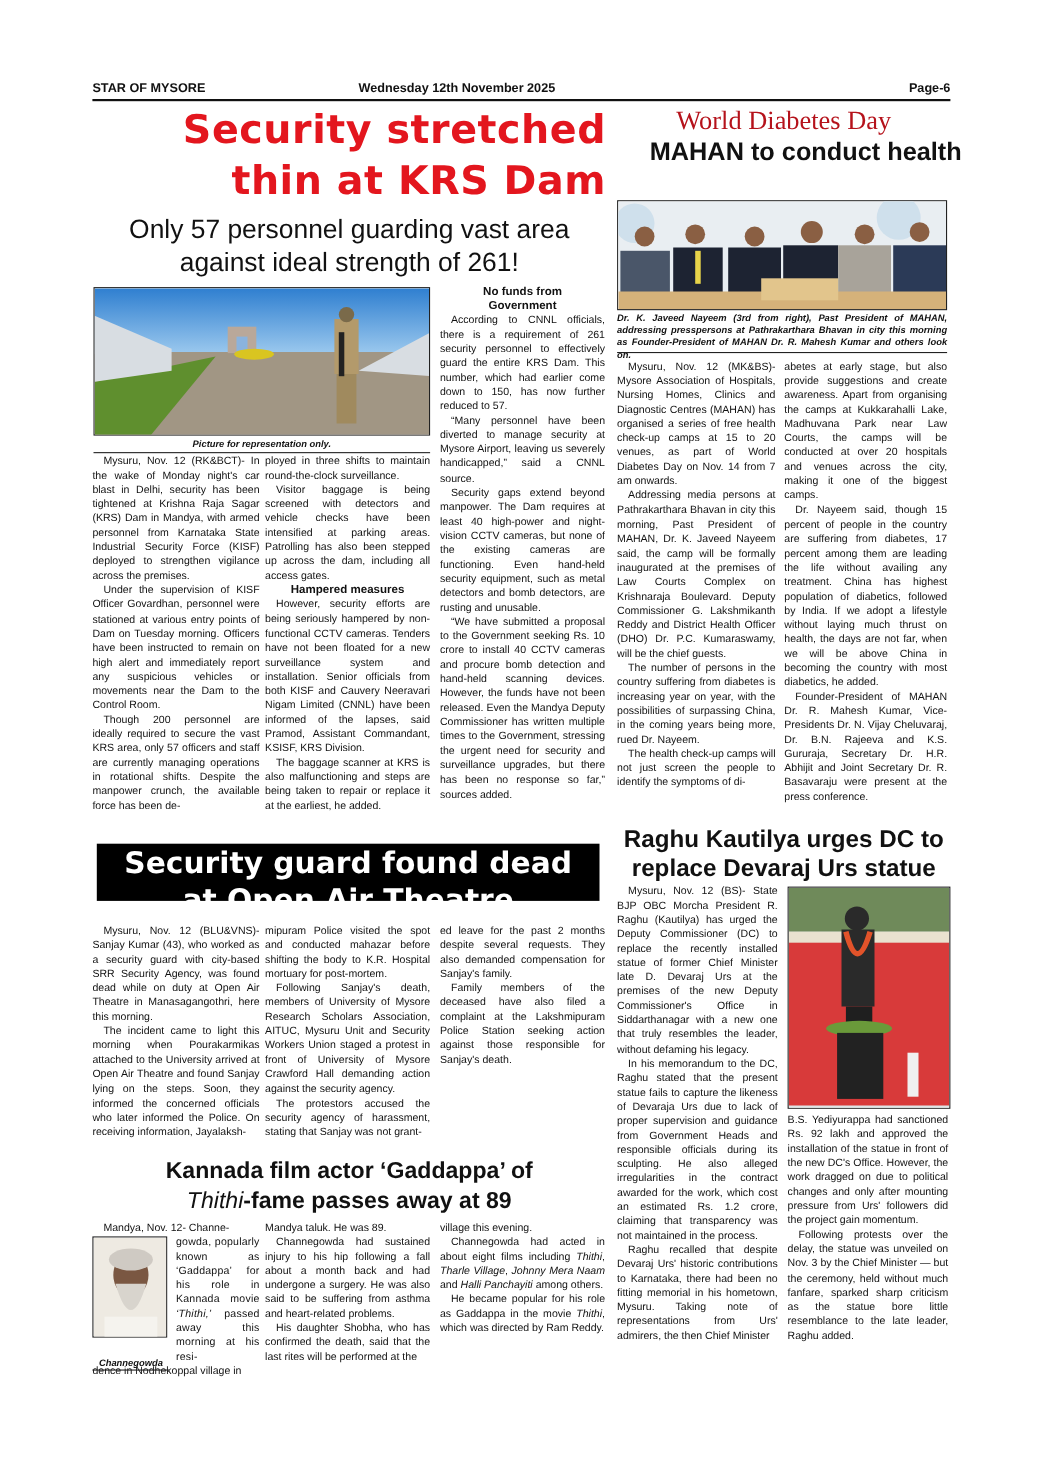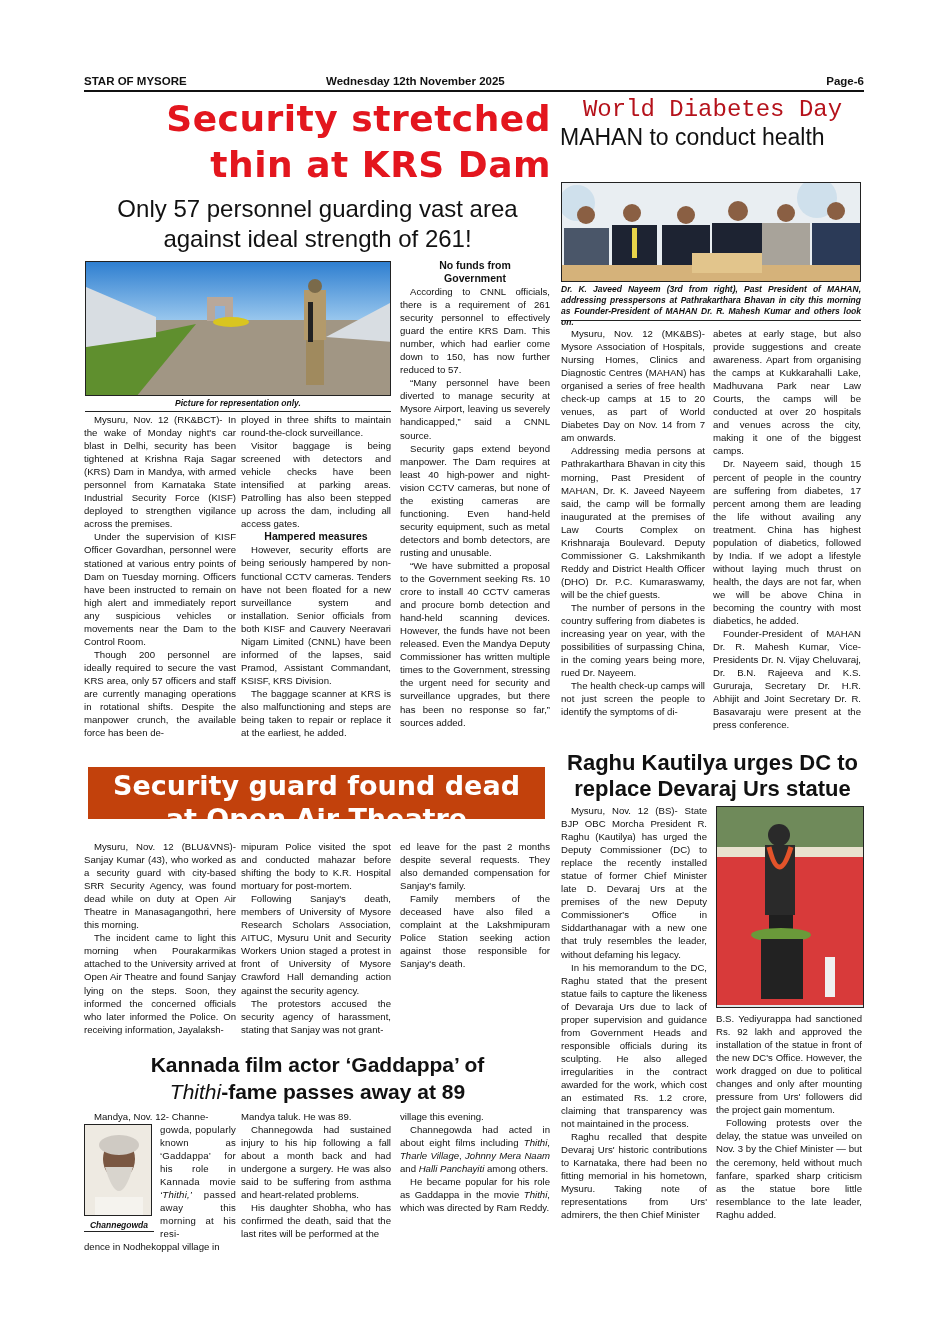--- a/index.html
+++ b/index.html
@@ -10,23 +10,23 @@
 .mast span{position:absolute;top:0}
 .rule{position:absolute;left:84px;top:90px;width:780px;height:2px;background:#111}
 .h1{left:84px;top:96px;width:467px;text-align:right;color:#e3161e;font-weight:900;font-size:36px;line-height:46px;letter-spacing:0.5px;font-family:"DejaVu Sans",sans-serif}
 .sub1{left:84px;top:194px;width:467px;text-align:center;font-size:24px;line-height:30px}
 .col{position:absolute;font-size:9.6px;line-height:13.05px;text-align:justify}
 .col p{text-indent:10px}
 .col p.noind{text-indent:0}
 .col h4{font-size:10.5px;text-align:center;font-weight:bold;line-height:13px}
 .photo{position:absolute;border:1px solid #222;overflow:hidden}
 .cap{position:absolute;font-size:8.5px;font-style:italic;font-weight:bold;line-height:11px}
-.wdd{left:560px;top:97px;width:305px;text-align:center;color:#b5121b;font-family:Liberation Mono, monospace;font-size:24px;line-height:26px}
-.h2{left:560px;top:123px;width:305px;text-align:left;font-weight:normal;font-size:23px;line-height:28px}
-.blackbar{left:88px;top:767px;width:457px;height:52px;background:#c2410c;color:#fff;text-align:center;font-weight:900;font-family:"DejaVu Sans",sans-serif;font-size:27px;line-height:33px;padding-top:2px}
+.wdd{left:560px;top:97px;width:305px;text-align:center;color:#b5121b;font-family:Liberation Serif, serif;font-size:24px;line-height:26px}
+.h2{left:580px;top:123px;width:305px;text-align:center;font-weight:bold;font-size:23px;line-height:28px}
+.blackbar{left:88px;top:767px;width:457px;height:52px;background:#000000;color:#fff;text-align:center;font-weight:900;font-family:"DejaVu Sans",sans-serif;font-size:27px;line-height:33px;padding-top:2px}
 .h3{left:560px;top:750px;width:305px;text-align:center;font-weight:bold;font-size:22px;line-height:26px}
 .h4{left:84px;top:1050px;width:467px;text-align:center;font-weight:bold;font-size:21px;line-height:30px}
 .h4b{left:84px;top:1080px;width:467px;text-align:center;font-weight:bold;font-size:21px;line-height:24px}
 .hr{position:absolute;height:1px;background:#222}
 </style>
 </head>
 <body>
 
 <div class="abs mast">
   <span style="left:0">STAR OF MYSORE</span>
@@ -193,21 +193,21 @@
   <div style="float:left;width:70px;height:108px;margin:1px 6px 0 0">
     <div class="photo" style="position:relative;width:68px;height:92px" title="Portrait of elderly man with white beard">
       <svg width="68" height="92" viewBox="0 0 68 92">
         <rect width="68" height="92" fill="#eeeae2"></rect>
         <ellipse cx="34" cy="34" rx="16" ry="20" fill="#7a5742"></ellipse>
         <ellipse cx="34" cy="20" rx="20" ry="10" fill="#cfcac3"></ellipse>
         <path d="M20 42 Q34 90 48 42 Z" fill="#d8d4cd"></path>
         <rect x="10" y="72" width="48" height="20" fill="#f5f3ee"></rect>
       </svg>
     </div>
-    <div class="cap" style="position:relative;font-size:8.5px;margin-top:4px;text-align:center;border-bottom:1px solid #222">Channegowda</div>
+    <div class="cap" style="position:relative;font-size:8.5px;margin-top:18px;text-align:center;border-bottom:1px solid #222">Channegowda</div>
   </div>
   <p class="noind" style="letter-spacing:0.2px"><span>gowda, popularly known as ‘Gaddappa’ for his role in Kannada movie</span> <i>‘Thithi,’</i> <span>passed away this morning at his resi-</span></p>
   <p class="noind" style="clear:both">dence in Nodhekoppal village in</p>
 </div>
 <div class="col" style="left:241px;top:1110px;width:150px">
   <p class="noind">Mandya taluk. He was 89.</p>
   <p>Channegowda had sustained injury to his hip following a fall about a month back and had undergone a surgery. He was also said to be suffering from asthma and heart-related problems.</p>
   <p>His daughter Shobha, who has confirmed the death, said that the last rites will be performed at the</p>
 </div>
 <div class="col" style="left:400px;top:1110px;width:150px">

